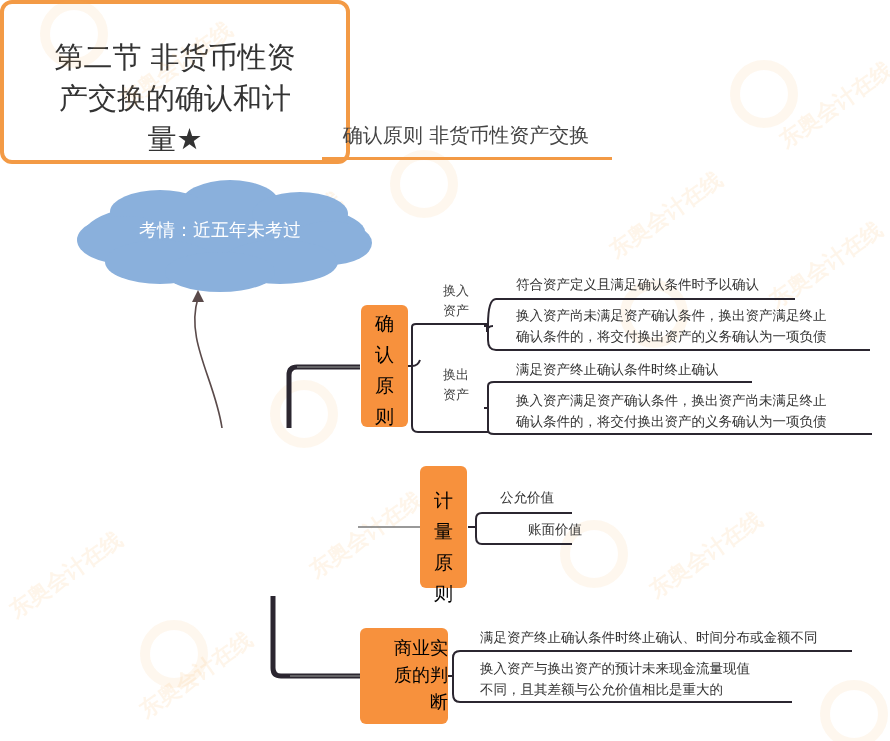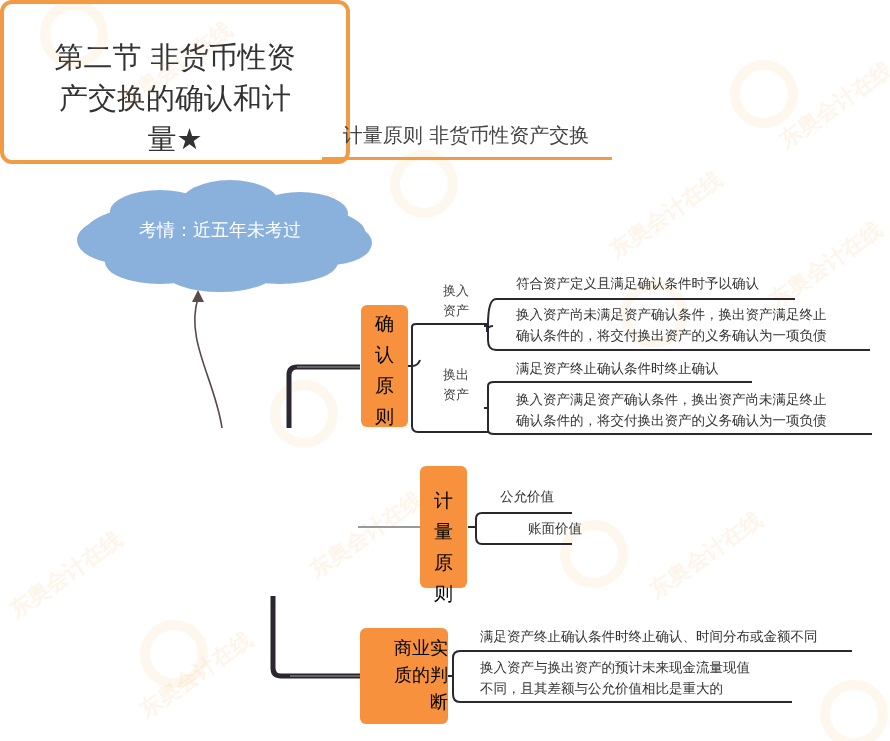--- a/index.html
+++ b/index.html
@@ -12,21 +12,21 @@
              border:10px solid rgba(245,175,90,0.10); pointer-events:none; }
   #title { left:320px; top:122px; width:292px; text-align:center; font-size:20px; color:#444; }
   #title-underline { left:322px; top:157px; width:290px; height:3px; background:#f39a45; }
   #cloud-text { left:100px; top:218px; width:240px; text-align:center; font-size:18px; color:#fff; }
   #root { left:18px; top:428px; width:350px; height:164px; border:4px solid #f39a45; border-radius:12px;
           background:#fff; box-sizing:border-box; display:flex; align-items:flex-end; justify-content:center;
           text-align:center; font-size:29px; line-height:41px; color:#333; padding:0 24px; }
   .obox { position:absolute; background:#f7913d; border-radius:6px; color:#000000; text-align:center; }
   .vert { font-size:19px; line-height:31px; }
   .small-label { position:absolute; font-size:13px; color:#444; line-height:20px; text-align:center; }
-  .leaf { position:absolute; font-size:13.5px; color:#333; line-height:21px; white-space:nowrap;font-family:Liberation Mono, monospace; }
+  .leaf { position:absolute; font-size:13.5px; color:#333; line-height:21px; white-space:nowrap; }
 </style>
 </head>
 <body>
 
 <div class="wm-ring" style="left:40px;top:0px;"></div>
 <div class="wm-ring" style="left:390px;top:150px;"></div>
 <div class="wm-ring" style="left:730px;top:60px;"></div>
 <div class="wm-ring" style="left:270px;top:380px;"></div>
 <div class="wm-ring" style="left:620px;top:280px;"></div>
 <div class="wm-ring" style="left:140px;top:620px;"></div>
@@ -35,21 +35,21 @@
 <div class="wm" style="left:110px;top:50px;">东奥会计在线</div>
 <div class="wm" style="left:770px;top:90px;">东奥会计在线</div>
 <div class="wm" style="left:220px;top:220px;">东奥会计在线</div>
 <div class="wm" style="left:600px;top:200px;">东奥会计在线</div>
 <div class="wm" style="left:760px;top:250px;">东奥会计在线</div>
 <div class="wm" style="left:0px;top:560px;">东奥会计在线</div>
 <div class="wm" style="left:300px;top:520px;">东奥会计在线</div>
 <div class="wm" style="left:640px;top:540px;">东奥会计在线</div>
 <div class="wm" style="left:130px;top:660px;">东奥会计在线</div>
 
-<div id="title" class="abs">计量原则 非货币性资产交换</div>
+<div id="title" class="abs">确认原则 非货币性资产交换</div>
 <div id="title-underline" class="abs"></div>
 
 <svg class="abs" style="left:0;top:0;" width="890" height="741">
   <g fill="#8ab0dc">
     <ellipse cx="225" cy="232" rx="140" ry="34"></ellipse>
     <ellipse cx="230" cy="205" rx="50" ry="25"></ellipse>
     <ellipse cx="160" cy="212" rx="50" ry="22"></ellipse>
     <ellipse cx="300" cy="214" rx="48" ry="22"></ellipse>
     <ellipse cx="125" cy="240" rx="48" ry="24"></ellipse>
     <ellipse cx="330" cy="243" rx="42" ry="22"></ellipse>

